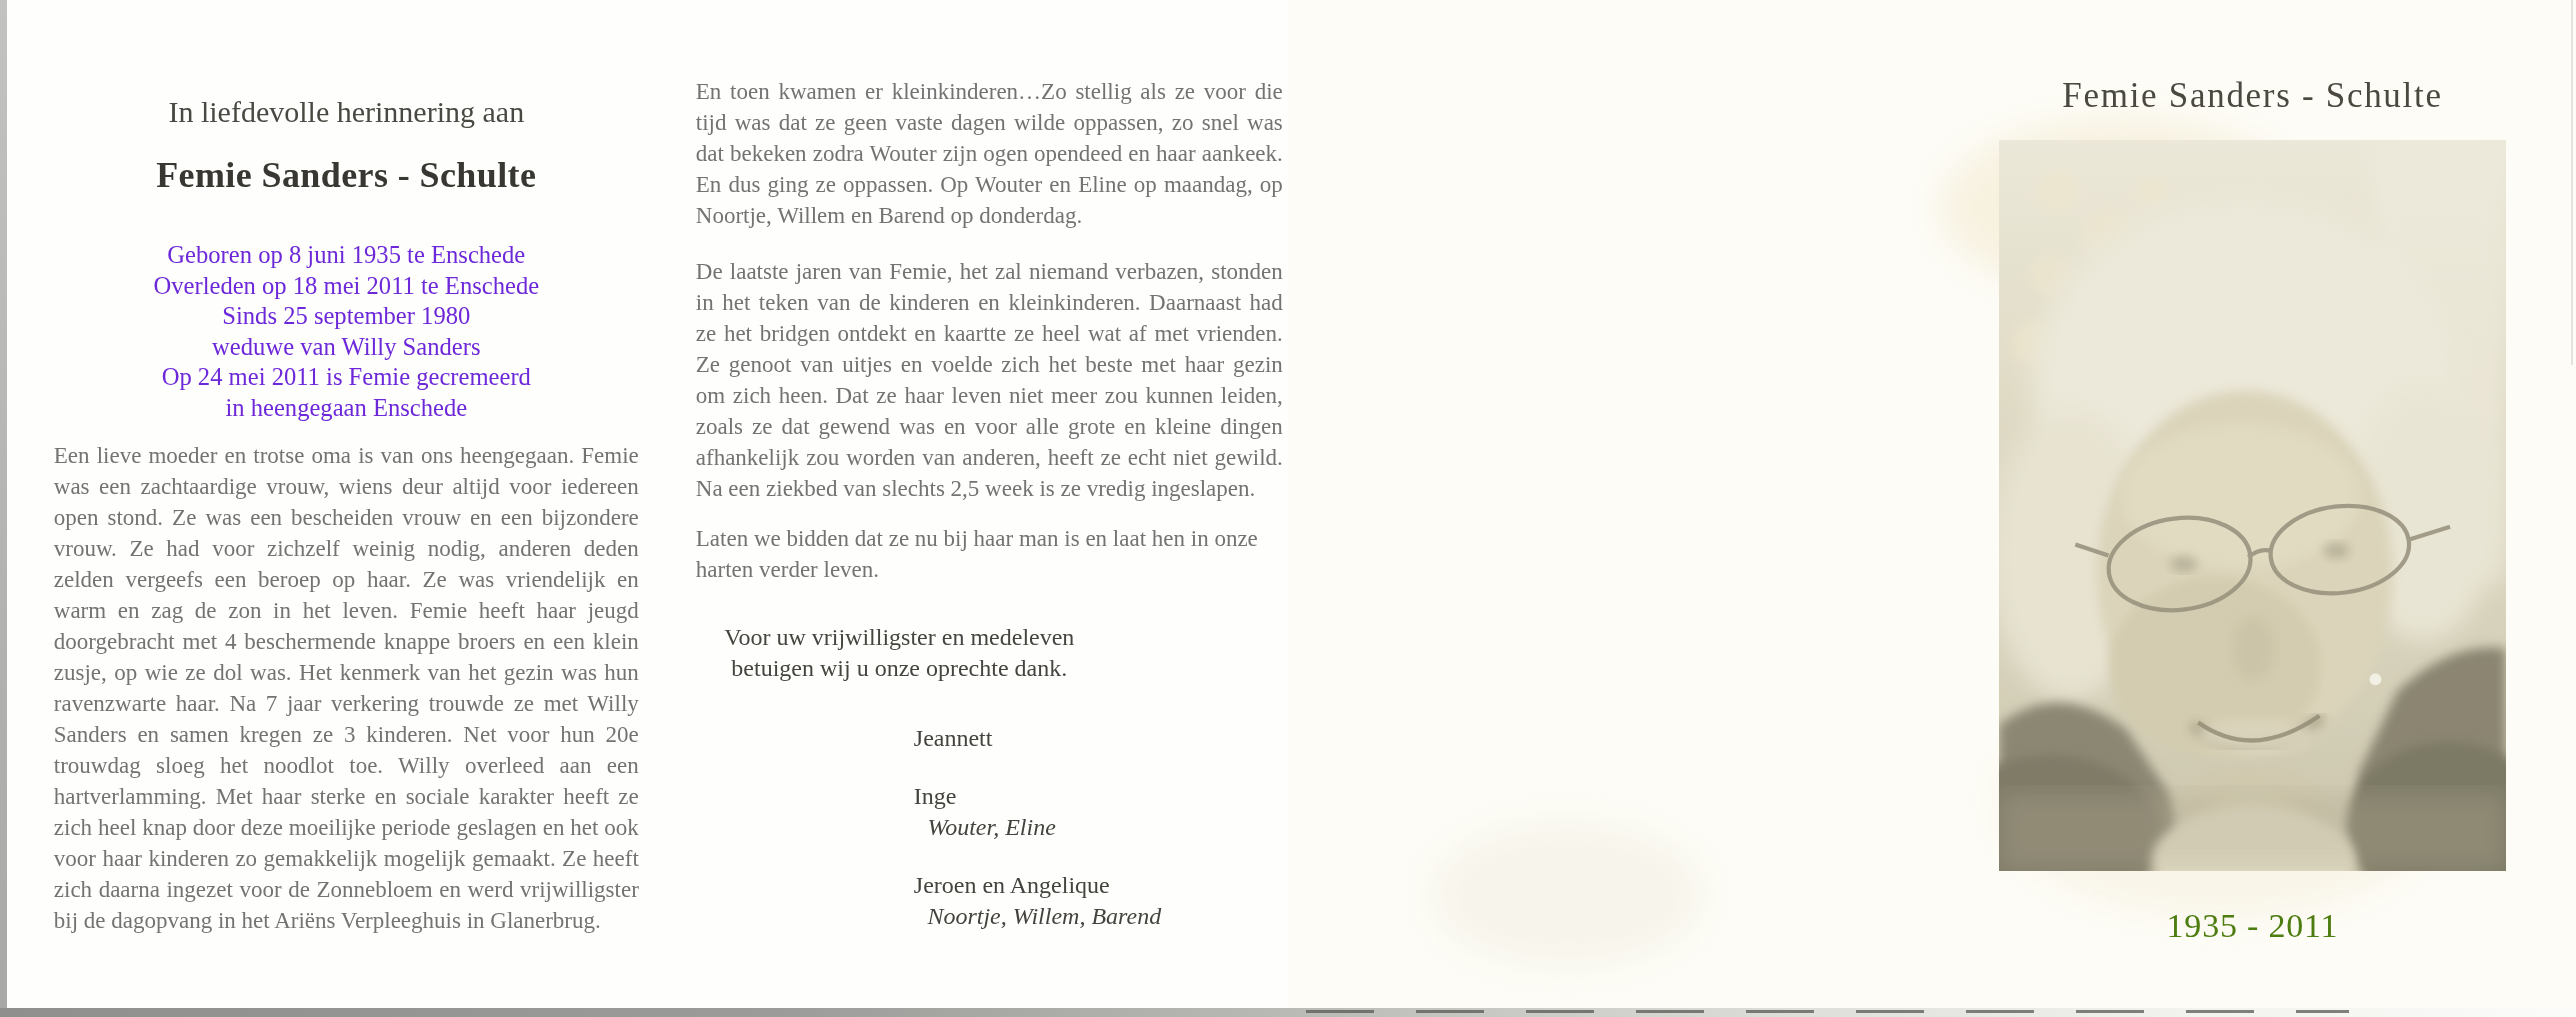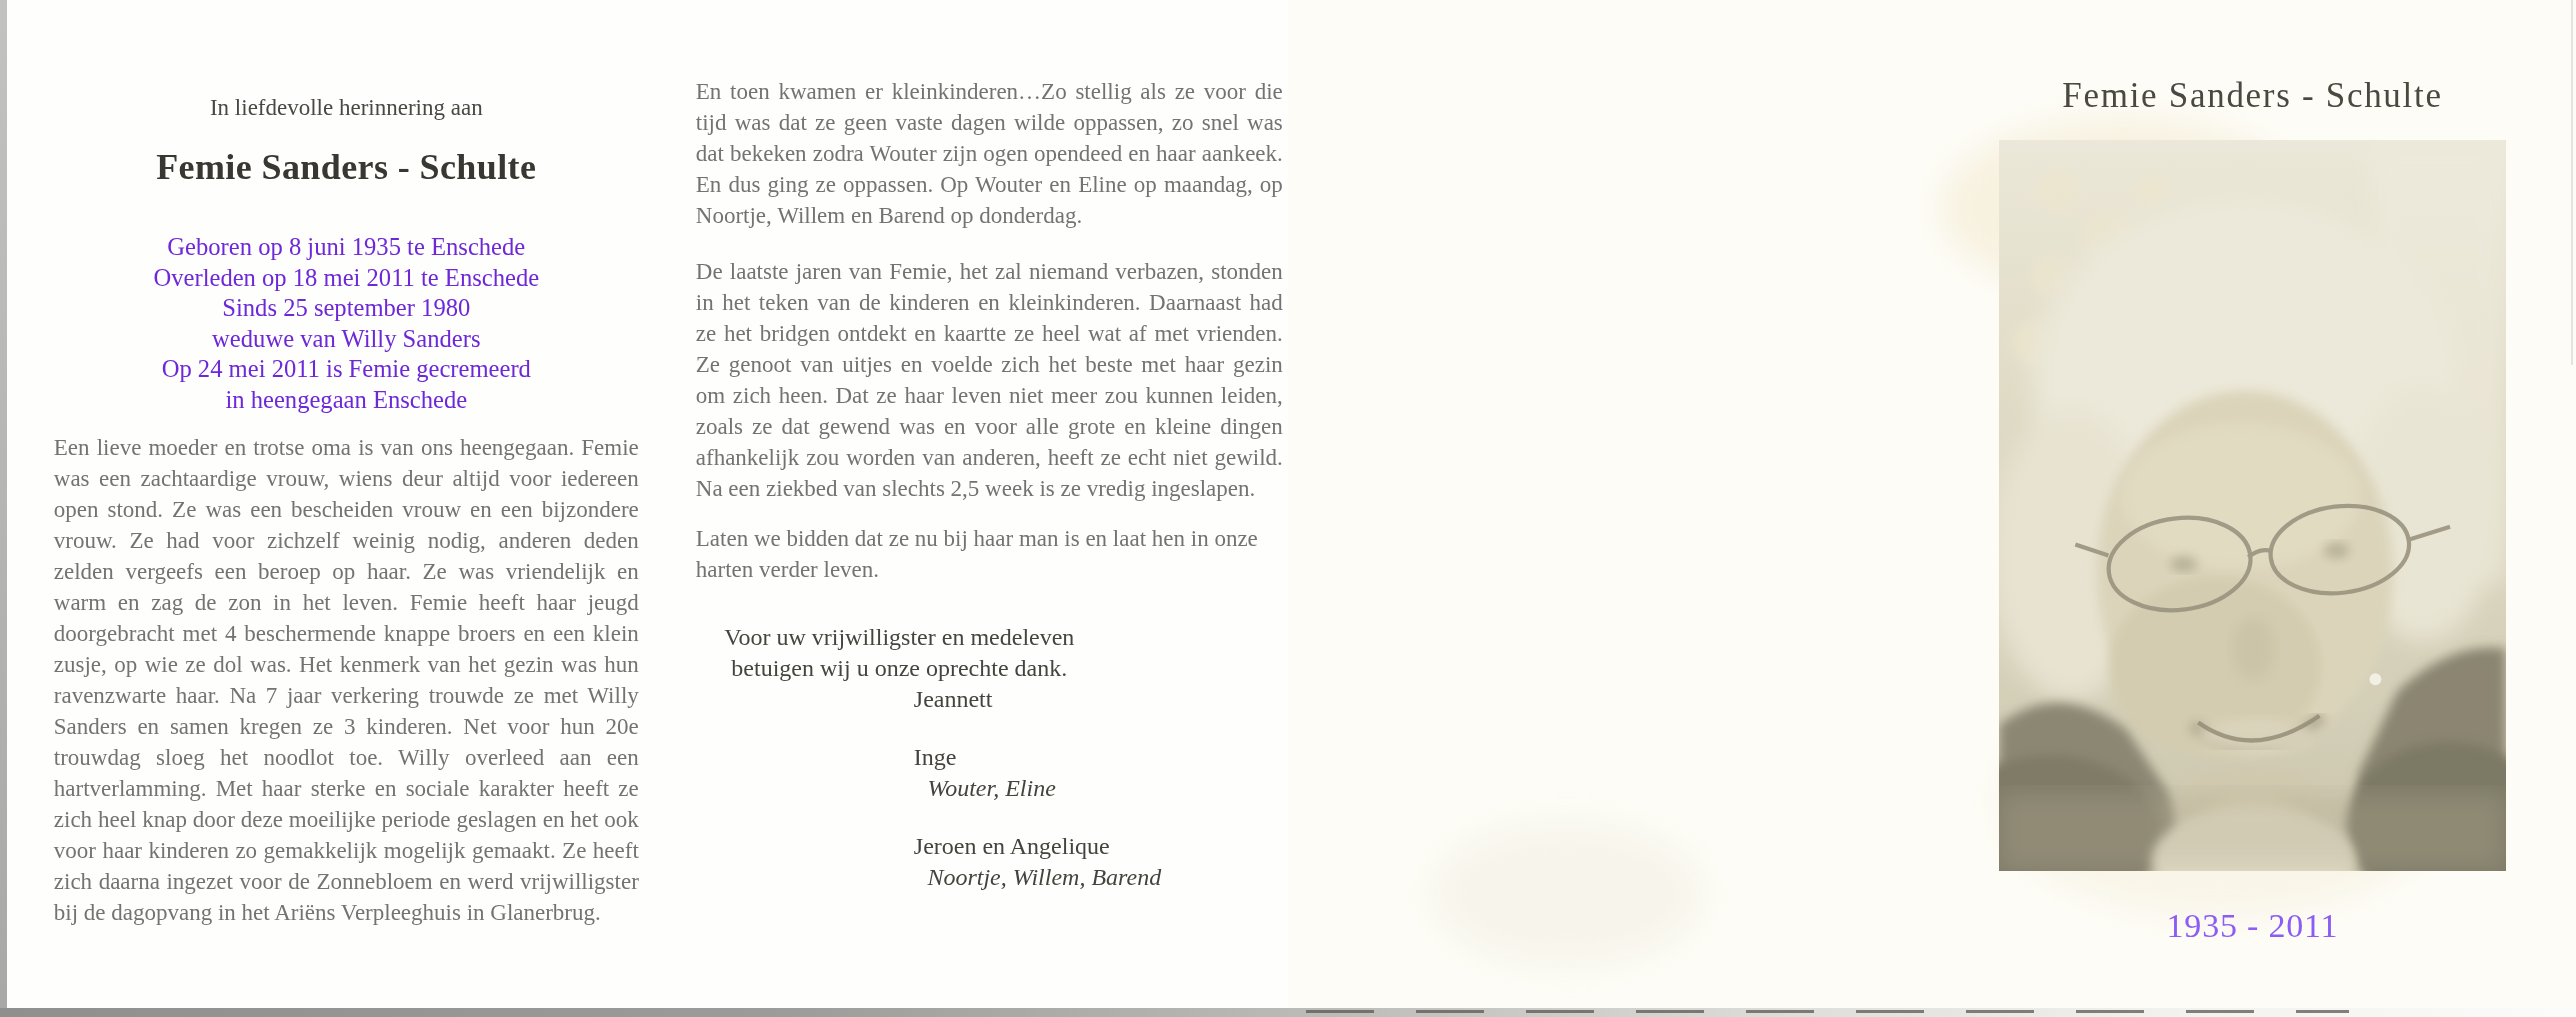--- a/index.html
+++ b/index.html
@@ -15,45 +15,45 @@
   .bottom-band{position:absolute;left:0;top:1008px;width:2576px;height:9.3px;
     background:linear-gradient(90deg,#8f8f8d,#9b9b99 30%,#bcbcb8 52%,#dededb 70%,#f2f2ef 85%,#fbfbf9);}
   .bottom-dashes{position:absolute;left:1306px;top:1010px;width:1043px;height:2.5px;opacity:.75;
     background:repeating-linear-gradient(90deg,#5a5851 0 68px,transparent 68px 110px);}
   .fold-line{position:absolute;left:1285px;top:0;width:2.5px;height:1011px;
     background:linear-gradient(180deg,#d3d3cf,#dcdcd8 60%,#d0d0cc);}
 
   
   .left-panel{position:absolute;left:6.8px;top:0;width:1279px;height:1011px;background:#fefefc;}
   .col1{position:absolute;left:47px;top:95px;width:585px;}
-  .intro{margin:0;text-align:center;font-size:23px;color:#4a4842;}
+  .intro{margin:0;text-align:center;font-size:30px;color:#4a4842;}
   .name{margin:25.4px 0 0;text-align:center;font-size:36px;font-weight:bold;color:#393731;letter-spacing:0.4px;}
   .details{margin-top:44px;text-align:center;font-size:24.6px;line-height:30.5px;color:#6d28d9;}
   .details div{white-space:nowrap;}
   .bodytext{font-size:23px;line-height:31px;text-align:justify;margin:0;color:#737373;}
   .col1 .bodytext{margin-top:17px;}
   .col2{position:absolute;left:689px;top:76px;width:587px;}
   .col2 .p2{margin-top:25.4px;}
   .col2 .p3{margin-top:18.7px;text-align:left;}
   .thanks{margin-top:37px;width:407px;text-align:center;font-size:24px;line-height:31px;color:#46443e;}
-  .signatures{margin-left:218px;font-size:24px;line-height:31px;}
+  .signatures{margin-left:218px;margin-top:39px;font-size:24px;line-height:31px;}
   .sig + .sig{margin-top:27px;}
   .sig .children{display:block;margin-left:13.6px;font-style:italic;}
 
   
   .right-panel{position:absolute;left:1288px;top:0;width:1288px;height:1018px;background:#fdfcf6;}
   .blob{position:absolute;border-radius:50%;filter:blur(15.3px);}
   .blob1{left:653px;top:119px;width:365px;height:178px;background:rgba(243,234,205,.55);}
   .blob2{left:712px;top:687px;width:441px;height:229px;background:rgba(246,240,220,.5);}
   .blob3{left:144px;top:822px;width:271px;height:144px;background:rgba(244,240,228,.6);}
   .r-title{position:absolute;left:710px;top:76px;width:509px;margin:0;text-align:center;
     font-size:35px;font-weight:normal;letter-spacing:1.7px;color:#4a483f;}
   .photo{position:absolute;left:711px;top:140px;width:507px;height:731px;}
   .years{position:absolute;left:710px;top:907px;width:509px;margin:0;text-align:center;
-    font-size:34px;letter-spacing:0.8px;color:#8b5cf6;}
+    font-size:34px;letter-spacing:0.8px;color:#4d7c0f;}
 </style>
 </head>
 <body>
 
 <div class="canvas">
 
   <div class="left-panel">
 
     <div class="col1">
       <p class="intro">In liefdevolle herinnering aan</p>

